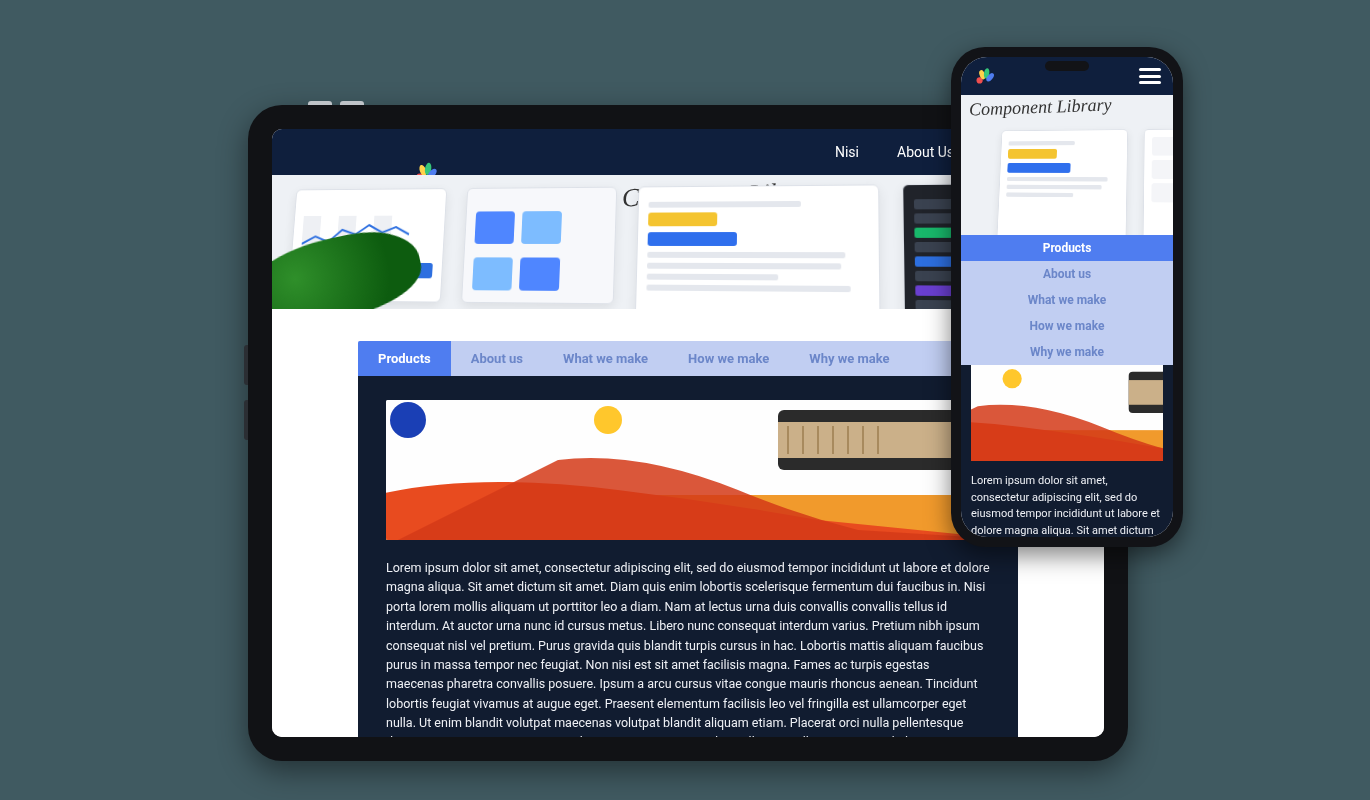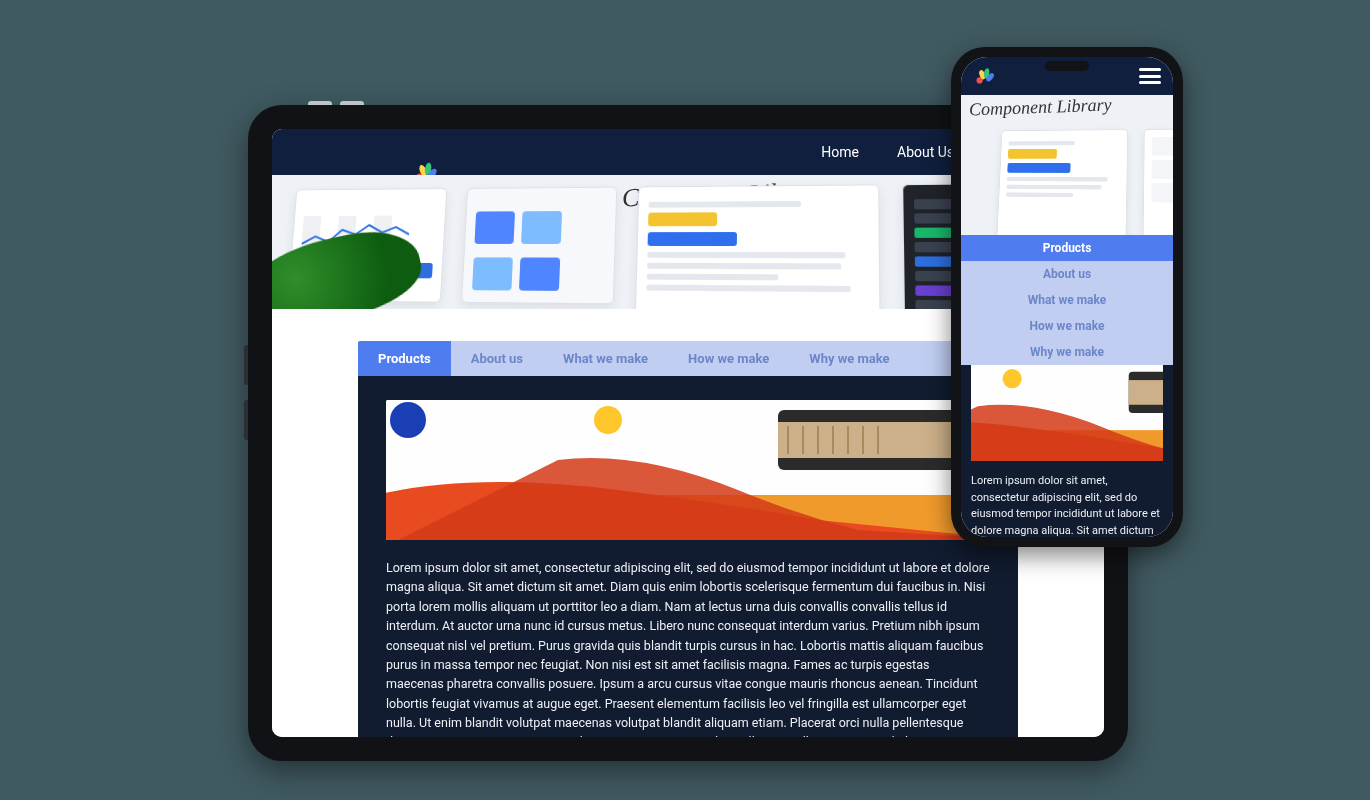--- a/index.html
+++ b/index.html
@@ -278,21 +278,21 @@
     <div class="t-navbar">
       <span class="t-logo">
         <svg class="logo-svg" width="26" height="26" viewBox="0 0 100 100">
           <circle cx="30" cy="70" r="14" fill="#f04e4e"></circle>
           <ellipse cx="42" cy="44" rx="12" ry="22" fill="#ffd24a" transform="rotate(-20 42 44)"></ellipse>
           <ellipse cx="62" cy="38" rx="12" ry="24" fill="#35c67a" transform="rotate(10 62 38)"></ellipse>
           <ellipse cx="78" cy="56" rx="12" ry="22" fill="#4f7df0" transform="rotate(40 78 56)"></ellipse>
         </svg>
       </span>
       <div class="t-navlinks">
-        <span>Home</span>
+        <span>Nisi</span>
         <span>About Us</span>
         <span>Plans</span>
         <span>C</span>
       </div>
     </div>
 
     <div class="t-hero">
       <div class="hero-title">Component Library</div>
       <div class="hero-fake">
         <div class="hero-card c1">

